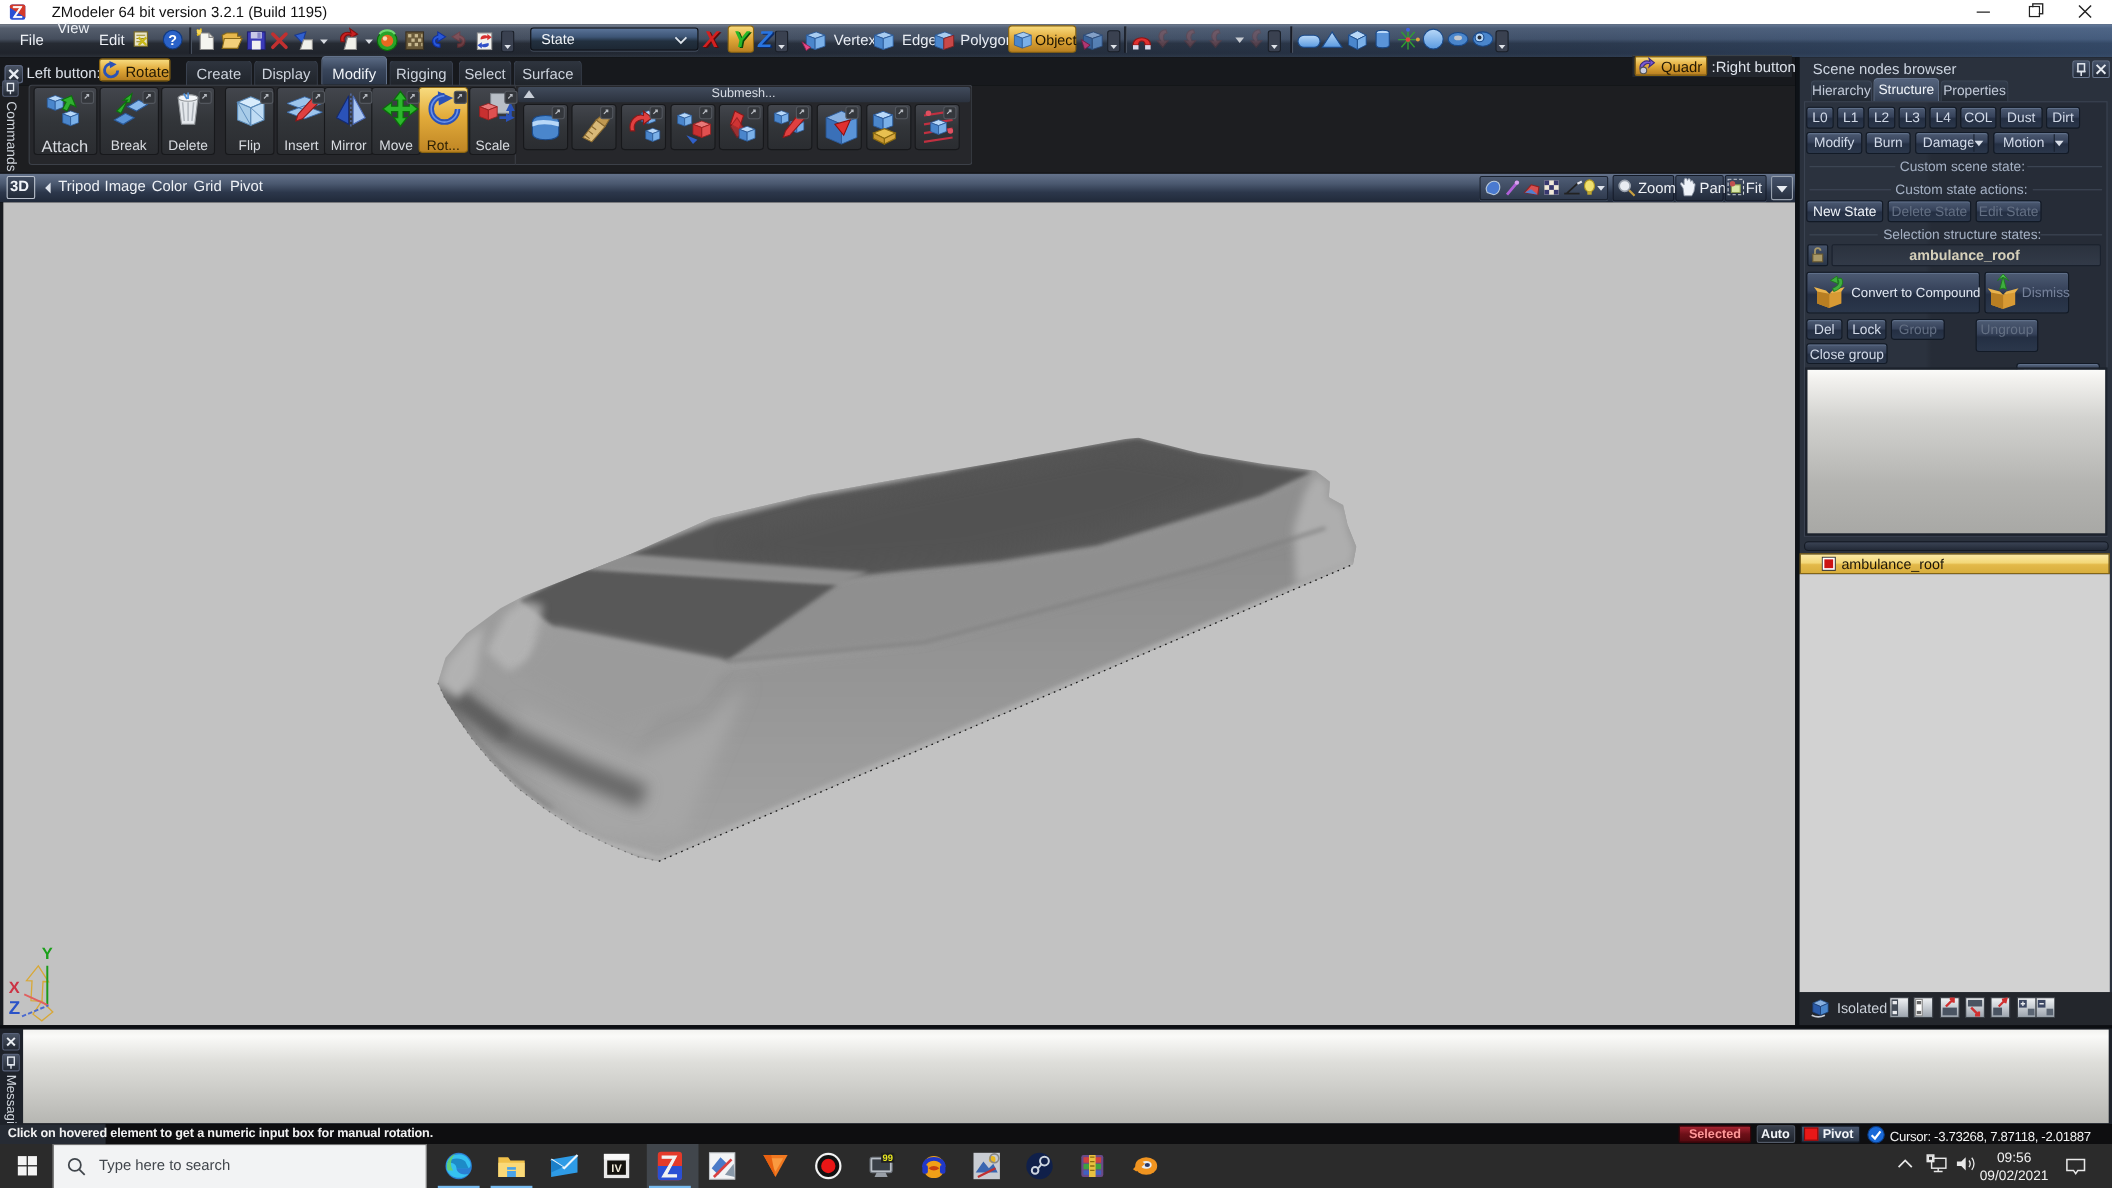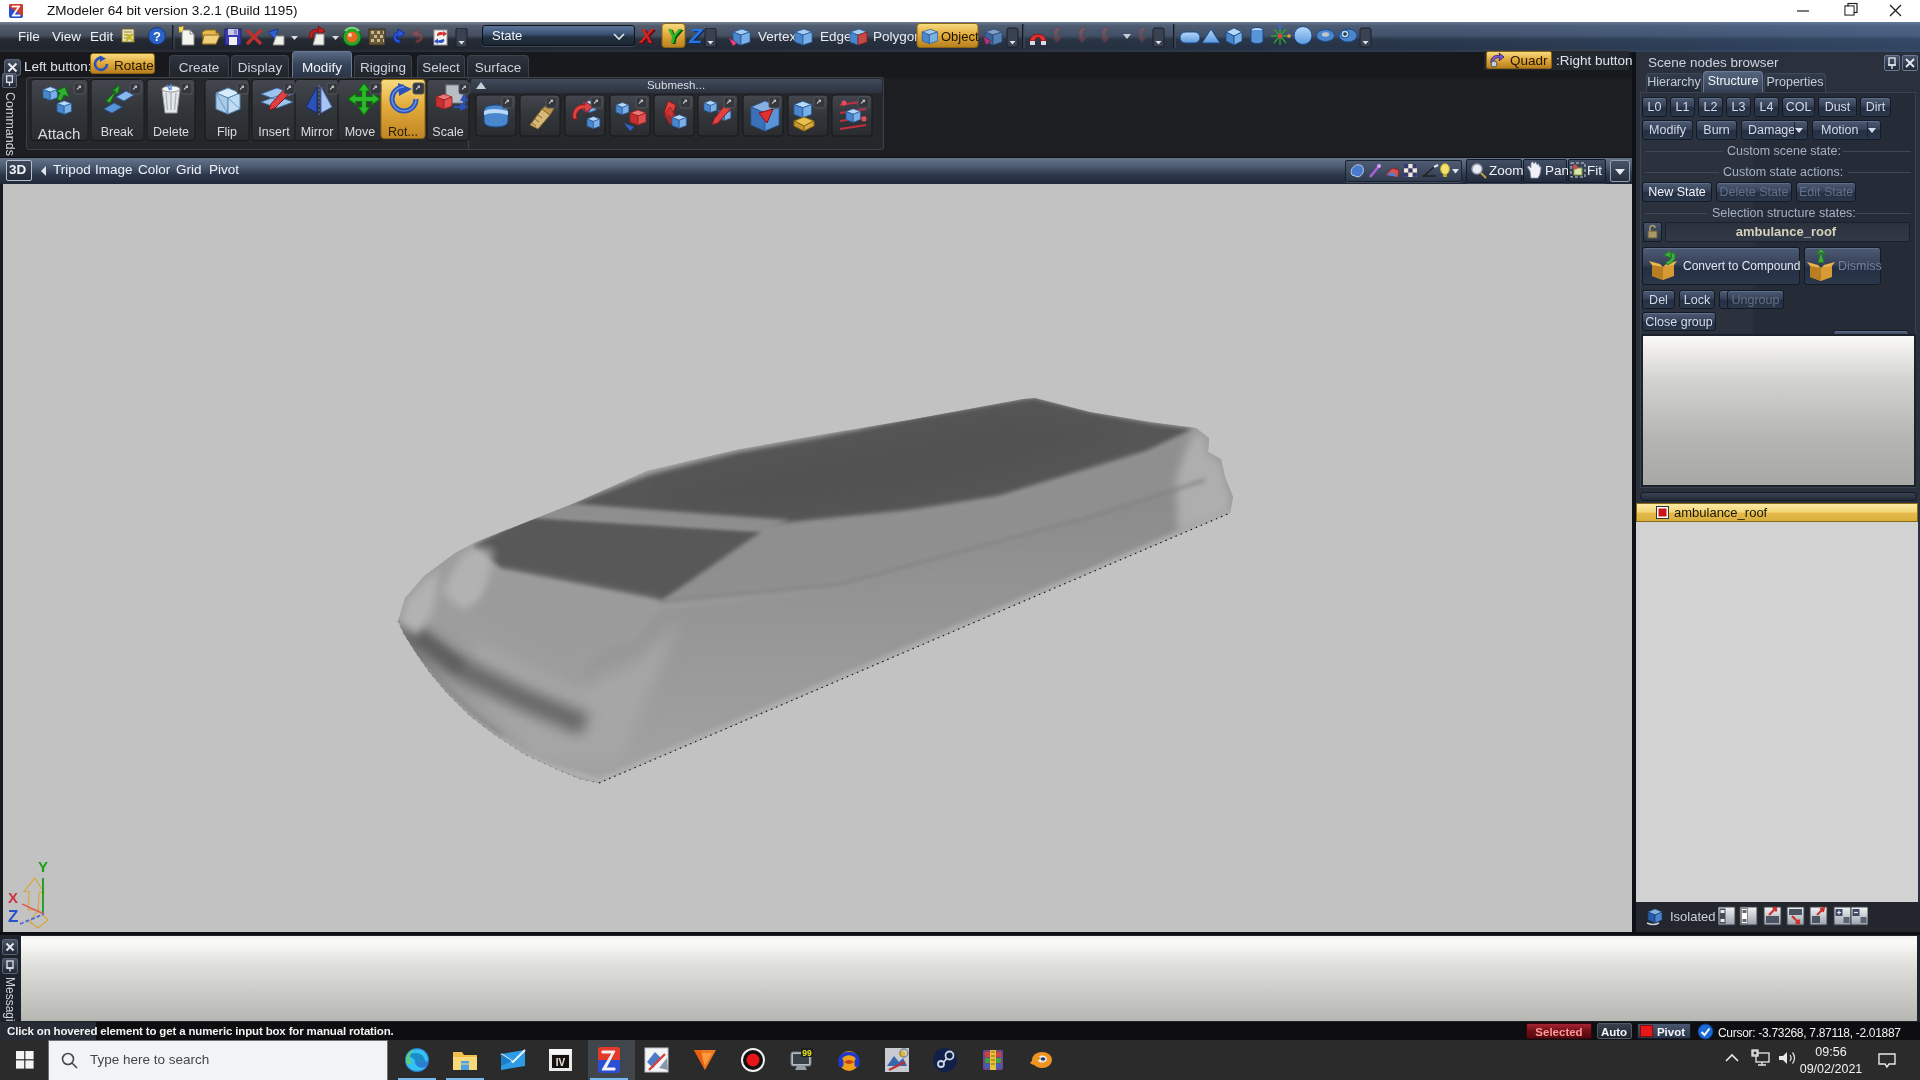--- a/index.html
+++ b/index.html
@@ -22,21 +22,21 @@
  <line x1="7" y1="11" x2="19" y2="11" stroke="#222" stroke-width="1.2"></line>
  <rect x="55" y="6" width="9" height="9" fill="none" stroke="#222" stroke-width="1.2"></rect>
  <rect x="58" y="3.5" width="9" height="9" fill="none" stroke="#222" stroke-width="1.2"></rect>
  <rect x="55.7" y="6.7" width="7.6" height="7.6" fill="#fff"></rect>
  <path d="M100 5 L111 16 M111 5 L100 16" stroke="#222" stroke-width="1.3"></path>
 </svg>
 
 <div class="abs" style="left:0;top:22px;width:1920px;height:30px;background:linear-gradient(#7d8695 0%,#555e6d 12%,#454e5d 45%,#262b33 58%,#20242c 88%,#2b3038 100%);"></div>
 <div class="abs" style="left:330px;top:22px;width:1590px;height:30px;background:linear-gradient(90deg,rgba(40,70,110,0) 0%,rgba(55,90,140,0.3) 70%,rgba(70,110,165,0.45) 100%);"></div>
 <div class="txt" style="left:18px;top:29px;font-size:13.5px;color:#eef1f6;">File</div>
-<div class="txt" style="left:52px;top:29px;font-size:13.5px;color:#eef1f6;">View</div>
+<div class="txt" style="left:52px;top:18px;font-size:13.5px;color:#eef1f6;">View</div>
 <div class="txt" style="left:90px;top:29px;font-size:13.5px;color:#eef1f6;">Edit</div>
 
 <svg style="left:120px;top:26px;" width="48" height="20" viewBox="0 0 48 20">
  <rect x="2" y="3" width="12" height="13" fill="#e8e4c8" stroke="#7a6a20"></rect>
  <path d="M4 6 L12 6 M4 9 L12 9 M4 12 L9 12" stroke="#998822" stroke-width="1"></path>
  <path d="M6 8 L13 15 M13 8 L6 15" stroke="#c8b818" stroke-width="2"></path>
  <circle cx="37" cy="10" r="8.5" fill="#2a62c8" stroke="#123a80"></circle>
  <text x="37" y="14.5" font-size="13" font-weight="bold" fill="#fff" text-anchor="middle" font-family="Liberation Sans">?</text>
 </svg>
 
@@ -726,21 +726,21 @@
  <path d="M1 13 L12 16 L15 19 L4 17 Z" fill="#eab44e"></path>
  <path d="M29 13 L18 16 L15 19 L26 17 Z" fill="#eab44e"></path>
  <path d="M12 14 L15 2 L18 14 L15 13 Z" fill="#3fae3f" stroke="#1a7a1a" stroke-width="0.8"></path>
  <path d="M10 6 L15 0 L20 6 L15 3 Z" fill="#52c052" stroke="#1a7a1a" stroke-width="0.8"></path>
 </svg>
 <div class="txt" style="left:1838px;top:259px;font-size:12.5px;color:#76829a;">Dismiss</div>
 
 <div class="pb" style="left:1642px;top:290px;width:33px;height:19px;line-height:18px;">Del</div>
 <div class="pb" style="left:1679px;top:290px;width:36px;height:19px;line-height:18px;">Lock</div>
 <div class="pb" style="left:1719px;top:290px;width:49px;height:19px;line-height:18px;color:#647084;">Group</div>
-<div class="pb" style="left:1727px;top:290px;width:57px;height:19px;line-height:18px;color:#647084;">Ungroup</div>
+<div class="pb" style="left:1796px;top:290px;width:57px;height:30px;line-height:18px;color:#647084;">Ungroup</div>
 <div class="pb" style="left:1833px;top:290px;width:76px;height:19px;line-height:18px;color:#647084;margin-top:40px;">Open group</div>
 <div class="pb" style="left:1642px;top:312px;width:74px;height:19px;line-height:18px;">Close group</div>
 
 <div class="abs" style="left:1641px;top:334px;width:275px;height:153px;background:linear-gradient(#fbfbf9 0%,#f2f1ee 6%,#d2d2cf 30%,#b4b4b1 70%,#a8a8a5 100%);border:2px solid #1c222c;"></div>
 
 <div class="abs" style="left:1640px;top:492px;width:277px;height:9px;background:linear-gradient(#3a4354,#232a37);border:1px solid #141a24;border-radius:4px;"></div>
 
 <div class="abs" style="left:1636px;top:503px;width:282px;height:19px;background:linear-gradient(#fbe9a6 0%,#f3d879 45%,#e3b94a 55%,#d8ae3c 100%);border:1px solid #8a6a14;"></div>
 <svg style="left:1656px;top:506px;" width="13" height="13" viewBox="0 0 13 13">
     <rect x="0.5" y="0.5" width="12" height="12" fill="#fff" stroke="#333"></rect>

